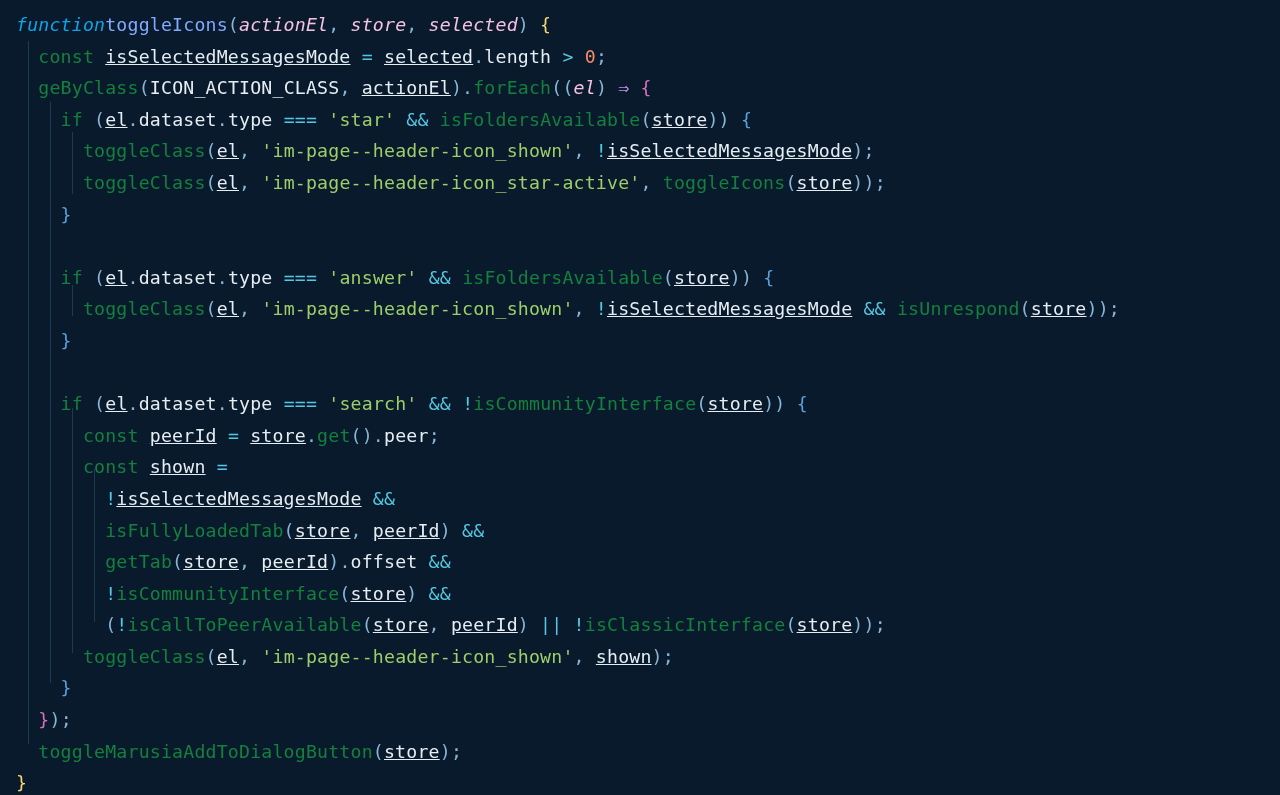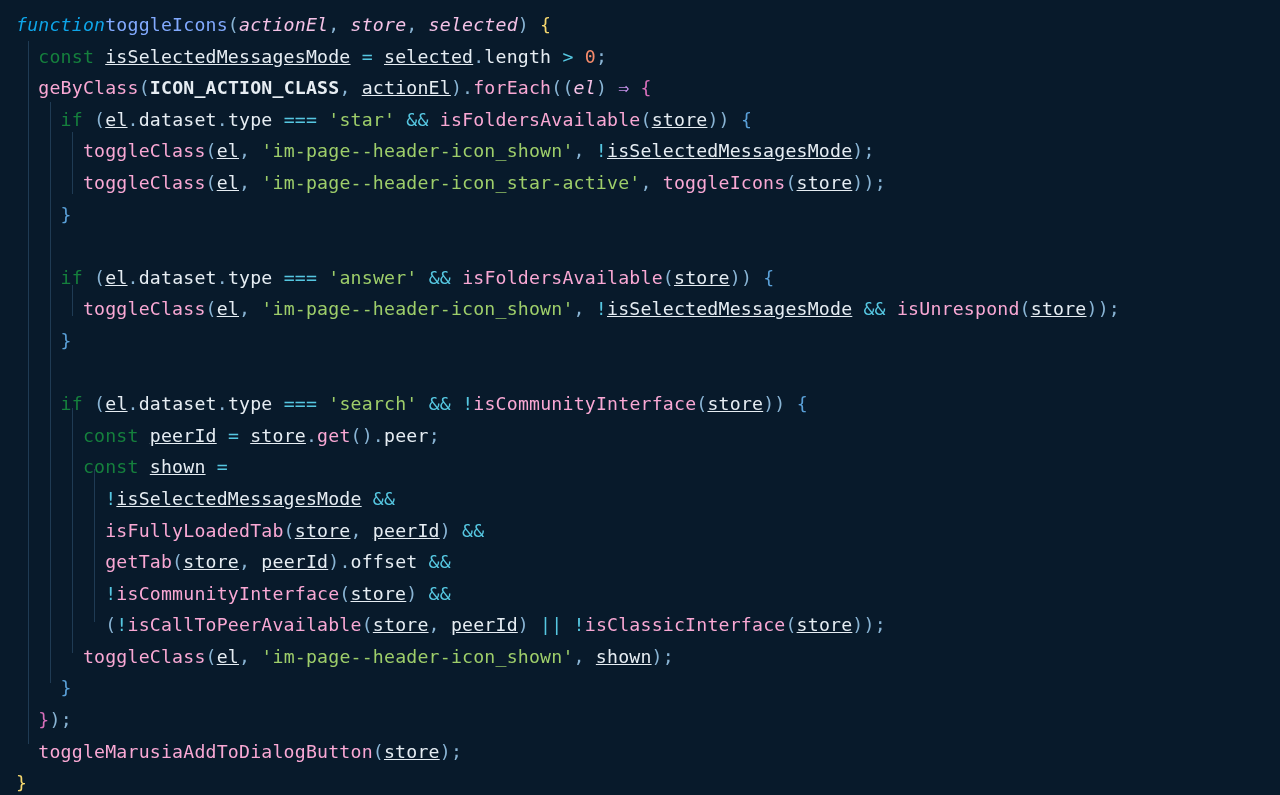--- a/index.html
+++ b/index.html
@@ -29,32 +29,32 @@
   }
   .guide {
     position: absolute;
     width: 0;
     border-left: 1px solid #1f3b54;
   }
   
   .kw   { color: #0ea5e9; font-style: italic; }
   .kw2  { color: #15803d; }
   .fnname { color: #82aaff; }
-  .fncall { color: #f9a8d4; }
+  .fncall { color: #15803d; }
   .param  { color: #f5c2e7; font-style: italic; }
   .id     { color: #e6edf3; text-decoration: underline; }
   .punct  { color: #89b4d4; }
   .brace  { color: #f5d76e; }
   .brace2 { color: #d86fbb; }
   .brace3 { color: #5aa0d8; }
   .op     { color: #56c7e1; }
   .str    { color: #9ece6a; }
   .num    { color: #f78c6c; }
   .prop   { color: #e6edf3; }
-  .const  { color: #e6edf3; font-weight: bold; }
+  .const  { color: #e6edf3; }
   .arrow  { color: #c792ea; font-style: italic; }
 </style>
 </head>
 <body>
 
 <pre class="code"><div class="guides"><div class="guide" style="left: 28.05px; top: 40.6px; height: 703.8px;"></div><div class="guide" style="left: 50.15px; top: 101.8px; height: 581.4px;"></div><div class="guide" style="left: 72.25px; top: 132.4px; height: 61.2px;"></div><div class="guide" style="left: 72.25px; top: 285.4px; height: 30.6px;"></div><div class="guide" style="left: 72.25px; top: 407.8px; height: 244.8px;"></div><div class="guide" style="left: 94.35px; top: 469px; height: 153px;"></div></div><code><span class="kw">function</span><span class="fnname">toggleIcons</span><span class="punct">(</span><span class="param">actionEl</span><span class="punct">,</span> <span class="param">store</span><span class="punct">,</span> <span class="param">selected</span><span class="punct">)</span> <span class="brace">{</span>
   <span class="kw2">const</span> <span class="id">isSelectedMessagesMode</span> <span class="op">=</span> <span class="id">selected</span><span class="punct">.</span><span class="prop">length</span> <span class="op">&gt;</span> <span class="num">0</span><span class="punct">;</span>
   <span class="fncall">geByClass</span><span class="punct">(</span><span class="const">ICON_ACTION_CLASS</span><span class="punct">,</span> <span class="id">actionEl</span><span class="punct">)</span><span class="punct">.</span><span class="fncall">forEach</span><span class="punct">(</span><span class="punct">(</span><span class="param">el</span><span class="punct">)</span> <span class="arrow">⇒</span> <span class="brace2">{</span>
     <span class="kw2">if</span> <span class="punct">(</span><span class="id">el</span><span class="punct">.</span><span class="prop">dataset</span><span class="punct">.</span><span class="prop">type</span> <span class="op">===</span> <span class="str">'star'</span> <span class="op">&amp;&amp;</span> <span class="fncall">isFoldersAvailable</span><span class="punct">(</span><span class="id">store</span><span class="punct">)</span><span class="punct">)</span> <span class="brace3">{</span>
       <span class="fncall">toggleClass</span><span class="punct">(</span><span class="id">el</span><span class="punct">,</span> <span class="str">'im-page--header-icon_shown'</span><span class="punct">,</span> <span class="op">!</span><span class="id">isSelectedMessagesMode</span><span class="punct">)</span><span class="punct">;</span>

